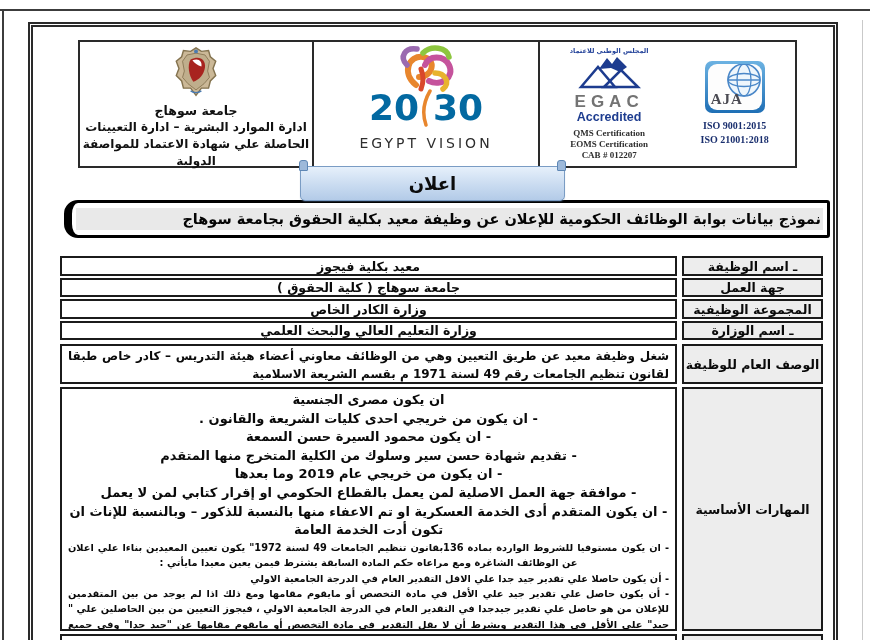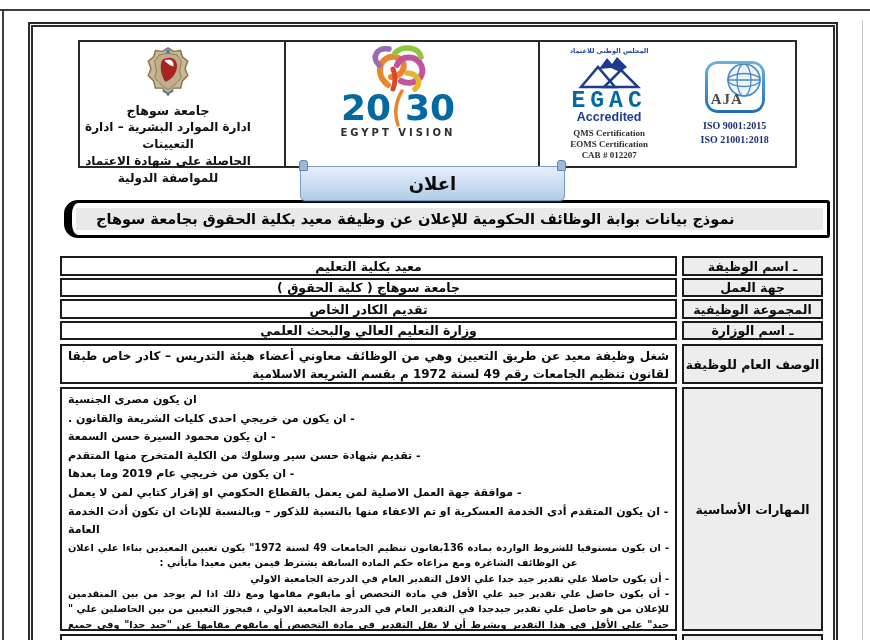--- a/index.html
+++ b/index.html
@@ -6,73 +6,73 @@
   body{width:870px;height:640px;overflow:hidden;background:#ffffff;position:relative;
        font-family:"DejaVu Sans",sans-serif;}
   .scan-top{position:absolute;left:0;top:9px;width:870px;height:2px;background:#3c3c3c;}
   .scan-left{position:absolute;left:2px;top:9px;width:2px;height:631px;background:#3c3c3c;}
   .scan-right{position:absolute;left:862px;top:20px;width:1px;height:620px;background:#c9c9c9;}
   .frame{position:absolute;left:28px;top:22px;width:810px;height:640px;
          border-top:5px double #2a2a2a;border-left:5px double #2a2a2a;border-right:5px double #2a2a2a;
          box-sizing:border-box;}
   
   .header{position:absolute;left:78px;top:40px;width:719px;height:128px;
-          border:2px solid #2a2a2a;box-sizing:border-box;display:flex;background:#fff;gap:28px;}
+          border:2px solid #2a2a2a;box-sizing:border-box;display:flex;background:#fff;}
   .cell{box-sizing:border-box;}
   .cert{width:257px;border-left:2px solid #2a2a2a;display:flex;align-items:center;
         justify-content:space-around;padding:3px 2px;order:3;}
   .vision{width:226px;border-left:2px solid #2a2a2a;text-align:center;padding-top:1px;order:2;}
   .univ{flex:1;text-align:center;direction:rtl;padding-top:4px;order:1;}
   .header{direction:ltr;}
   .egac{width:52%;text-align:center;}
   .egac-arc{font-size:6.5px;font-weight:bold;color:#24439a;letter-spacing:1px;direction:rtl;line-height:7px;}
-  .egac-name{font-family:Liberation Mono, monospace;font-weight:bold;font-size:23px;color:#0369a1;letter-spacing:5px;line-height:17px;}
+  .egac-name{font-family:Liberation Sans, sans-serif;font-weight:bold;font-size:17px;color:#737373;letter-spacing:5px;line-height:17px;}
   .egac-acc{font-family:"Liberation Sans",sans-serif;font-weight:bold;font-size:12.5px;color:#1d3c8f;line-height:14px;}
   .egac-line{font-family:"Liberation Serif",serif;font-weight:bold;font-size:9px;color:#2e2e2e;line-height:11px;}
   .egac-lines{margin-top:4px;}
   .aja{width:45%;text-align:center;}
-  .aja-badge{width:60px;height:52px;margin:0 auto;border-radius:13px;
+  .aja-badge{width:60px;height:52px;margin:0 auto;border-radius:7px;
              background:linear-gradient(#6cb2e2,#1f6fb5);padding:3px;box-sizing:border-box;position:relative;}
   .aja-inner{width:100%;height:100%;border-radius:9px;background:#fdfdfd;position:relative;overflow:hidden;}
   .aja-text{position:absolute;left:3px;bottom:2px;font-family:"Liberation Serif",serif;
             font-weight:bold;font-size:15px;color:#4a4a52;letter-spacing:1px;}
   .aja-iso{font-family:"Liberation Serif",serif;font-weight:bold;font-size:10px;color:#1a2f6e;
            margin-top:6px;line-height:14px;}
   .vision-num{display:flex;justify-content:center;align-items:center;
               font-weight:bold;font-size:36px;color:#0369a1;line-height:34px;margin-top:-8px;}
-  .vision-cap{font-weight:bold;font-size:10px;letter-spacing:3px;color:#2e2e2e;margin-top:0px;}
+  .vision-cap{font-weight:normal;font-size:14px;letter-spacing:3px;color:#2e2e2e;margin-top:8px;}
   .univ-line{font-size:12px;font-weight:bold;color:#111;line-height:17px;}
   
   .banner{position:absolute;left:300px;top:166px;width:263px;height:33px;
           background:linear-gradient(#e6f0fb 0%,#c9dbf0 55%,#b3cbe8 100%);
           border:1.5px solid #7a9cc4;border-radius:5px;z-index:6;
           display:flex;align-items:center;justify-content:center;
           font-weight:bold;font-size:18px;color:#0c0c0c;box-shadow:0 1px 1px rgba(90,120,160,.35);}
   .handle{position:absolute;width:7px;height:9px;background:#9db9da;border:1px solid #5e87b5;
           border-radius:3px 3px 1px 1px;top:-7px;}
   .hl{left:-2px;} .hr{right:-2px;}
   
   .titlebox{position:absolute;left:64px;top:200px;width:766px;height:38px;background:#fff;
             border:3px solid #000;border-left:8px solid #000;border-radius:14px 3px 3px 14px;
             box-sizing:border-box;display:flex;align-items:center;padding:0 4px;z-index:5;}
-  .title-strip{width:100%;background:#e9e9e9;text-align:left;direction:rtl;
-               font-weight:bold;font-size:14.5px;color:#050505;padding:3px 20px;}
+  .title-strip{width:100%;background:#e9e9e9;text-align:right;direction:rtl;
+               font-weight:bold;font-size:14.5px;color:#050505;padding:3px 2px;}
   
   .jobtable{position:absolute;left:60px;top:256px;width:763px;direction:rtl;}
   .trow{display:flex;gap:5px;margin-bottom:2px;}
   .tlabel{width:141px;background:#ededed;border:2px solid #1b1b1b;box-sizing:border-box;
           display:flex;align-items:center;justify-content:center;
           font-weight:bold;font-size:12.5px;color:#0a0a0a;}
   .tvalue{flex:1;background:#fff;border:2px solid #1b1b1b;box-sizing:border-box;font-weight:bold;color:#0a0a0a;}
   .center{display:flex;align-items:center;justify-content:center;font-size:12.5px;}
   .h20{height:20px;} .h19{height:19px;} .h40{height:40px;} .h244{height:244px;} .h16{height:16px;}
   .mb4{margin-bottom:4px;} .mb3{margin-bottom:3px;}
   .desc{font-size:12px;line-height:18px;padding:1px 6px;text-align:justify;}
   .skills{padding:2px 6px 0;overflow:hidden;}
-  .sk{font-size:11px;line-height:18.6px;text-align:left;}
+  .sk{font-size:13px;line-height:18.6px;text-align:center;}
   .sk.small{font-size:9.8px;line-height:15.4px;text-align:justify;text-align-last:center;}
   .sk.small.first{text-align-last:auto;}
 </style>
 </head>
 <body>
 
 <div class="scan-top"></div>
 <div class="scan-left"></div>
 <div class="scan-right"></div>
 <div class="frame"></div>
@@ -155,41 +155,41 @@
 </div>
 
 <div class="titlebox">
   <div class="title-strip">نموذج بيانات بوابة الوظائف الحكومية للإعلان عن وظيفة معيد بكلية الحقوق بجامعة سوهاج</div>
 </div>
 
 <div class="jobtable">
 
   <div class="trow">
     <div class="tlabel h20">ـ اسم الوظيفة</div>
-    <div class="tvalue center h20">معيد بكلية التعليم</div>
+    <div class="tvalue center h20">معيد بكلية فيجوز</div>
   </div>
 
   <div class="trow">
     <div class="tlabel h19">جهة العمل</div>
     <div class="tvalue center h19">جامعة سوهاج ( كلية الحقوق )</div>
   </div>
 
   <div class="trow">
     <div class="tlabel h20">المجموعة الوظيفية</div>
-    <div class="tvalue center h20">تقديم الكادر الخاص</div>
+    <div class="tvalue center h20">وزارة الكادر الخاص</div>
   </div>
 
   <div class="trow mb4">
     <div class="tlabel h19">ـ اسم الوزارة</div>
     <div class="tvalue center h19">وزارة التعليم العالي والبحث العلمي</div>
   </div>
 
   <div class="trow mb3">
     <div class="tlabel h40">الوصف العام للوظيفة</div>
-    <div class="tvalue desc h40">شغل وظيفة معيد عن طريق التعيين وهي من الوظائف معاوني أعضاء هيئة التدريس – كادر خاص طبقا لقانون تنظيم الجامعات رقم 49 لسنة 1972 م بقسم الشريعة الاسلامية</div>
+    <div class="tvalue desc h40">شغل وظيفة معيد عن طريق التعيين وهي من الوظائف معاوني أعضاء هيئة التدريس – كادر خاص طبقا لقانون تنظيم الجامعات رقم 49 لسنة 1971 م بقسم الشريعة الاسلامية</div>
   </div>
 
   <div class="trow mb3">
     <div class="tlabel h244">المهارات الأساسية</div>
     <div class="tvalue skills h244">
       <div class="sk">ان يكون مصرى الجنسية</div>
       <div class="sk">- ان يكون من خريجي احدى كليات الشريعة والقانون .</div>
       <div class="sk">- ان يكون محمود السيرة حسن السمعة</div>
       <div class="sk">- تقديم شهادة حسن سير وسلوك من الكلية المتخرج منها المتقدم</div>
       <div class="sk">- ان يكون من خريجي عام 2019 وما بعدها</div>

